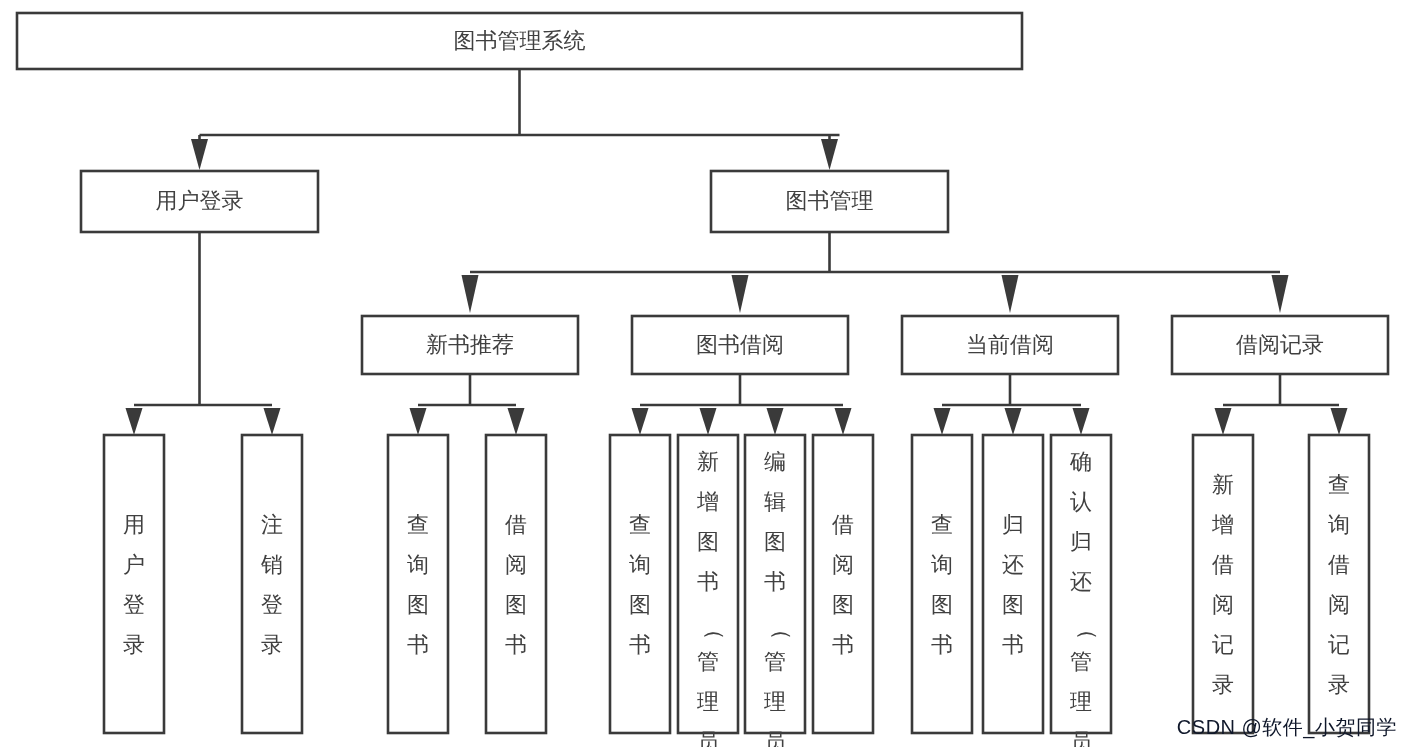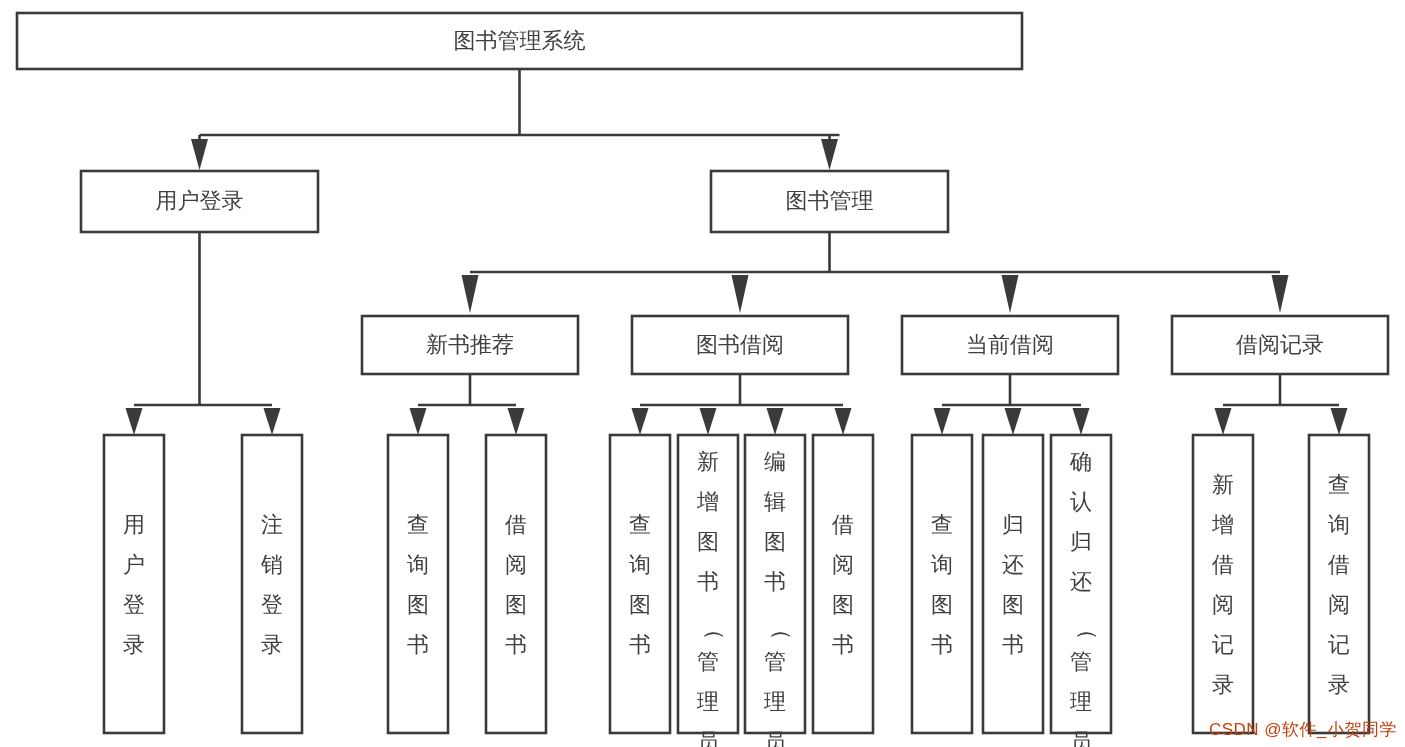--- a/index.html
+++ b/index.html
@@ -45,22 +45,22 @@
   }
   .arrow-head {
     fill: #3a3a3a;
     stroke: none;
   }
   .watermark {
     position: absolute;
     right: 8px;
     bottom: 6px;
     font-family: "Liberation Sans", sans-serif;
-    font-size: 17px;
-    color: #c2410c;
+    font-size: 20px;
+    color: #0f172a;
     white-space: nowrap;
     letter-spacing: 0.5px;
     pointer-events: none;
   }
 </style>
 </head>
 <body>
 
 <svg id="diagram" viewBox="0 0 1405 747" xmlns="http://www.w3.org/2000/svg">
 

